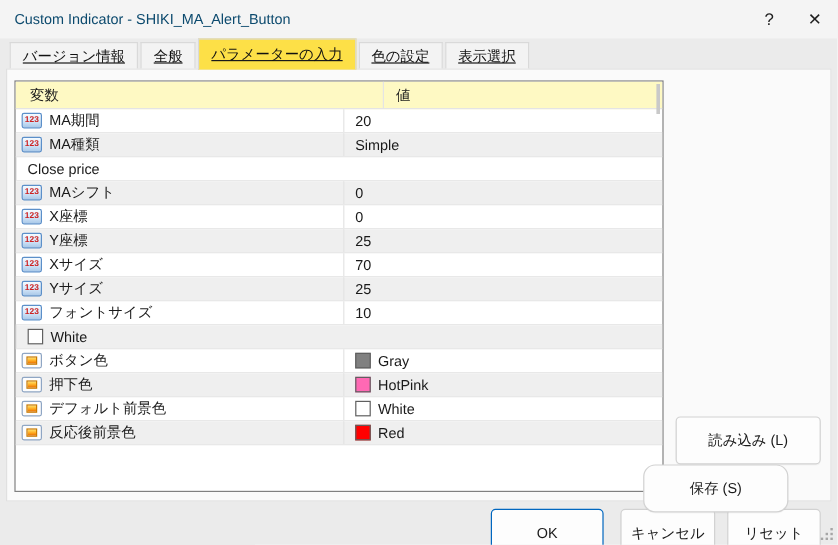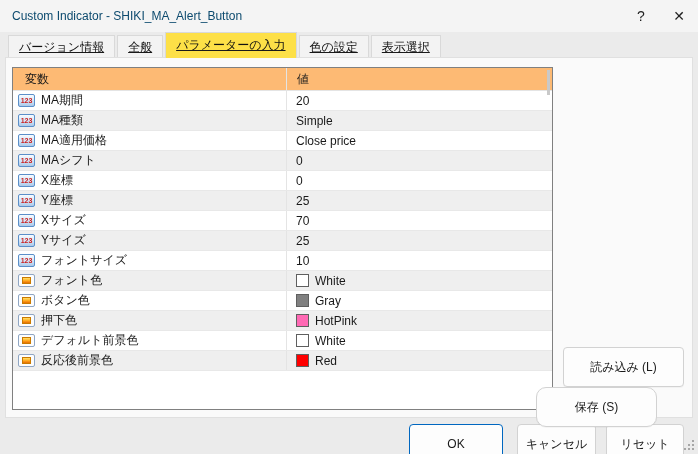--- a/index.html
+++ b/index.html
@@ -30,21 +30,21 @@
   
   .page{
     position:absolute;left:5px;top:57px;width:688px;height:361px;
     background:#fafafa;border:1px solid #e0e0e0;box-sizing:border-box;z-index:1;
   }
   
   .param-table{
     position:absolute;left:6px;top:9px;width:541px;height:343px;
     background:#ffffff;border:1px solid #808080;box-sizing:border-box;overflow:hidden;
   }
-  .t-header{height:23px;display:grid;grid-template-columns:273px 1fr;border-bottom:1px solid #e4e4e4;box-sizing:border-box;background:#fdba74;}
+  .t-header{height:23px;display:grid;grid-template-columns:273px 1fr;border-bottom:1px solid #e4e4e4;box-sizing:border-box;background:#fef9c3;gap:33px;}
   .t-header .h1{line-height:22px;padding-left:12px;}
   .t-header .h2{line-height:22px;padding-left:10px;border-left:1px solid #e4e4e4;}
   .t-row{height:20px;display:grid;grid-template-columns:273px 1fr;box-sizing:border-box;border-bottom:1px solid #e8e8e8;}
   .t-body .t-row:nth-child(even){background:#efefef;}
   .cell-name{display:flex;align-items:center;padding-left:5px;overflow:hidden;white-space:nowrap;}
   .cell-value{display:flex;align-items:center;padding-left:9px;border-left:1px solid #e4e4e4;overflow:hidden;white-space:nowrap;}
   .cell-name .lbl{margin-left:6px;}
   
   .ico{width:17px;height:13px;flex:0 0 17px;box-sizing:border-box;border-radius:2px;display:flex;align-items:center;justify-content:center;}
   .ico.num{
@@ -125,26 +125,20 @@
               <span class="ico-txt">123</span>
             </span>
           <span class="lbl">MA種類</span>
         </div>
         <div class="cell-value">
           <span>Simple</span>
         </div>
       </div>
 
       <div class="t-row">
-        <div class="cell-name">
-          <span class="ico num">
-              <span class="ico-txt">123</span>
-            </span>
-          <span class="lbl">MA適用価格</span>
-        </div>
         <div class="cell-value">
           <span>Close price</span>
         </div>
       </div>
 
       <div class="t-row">
         <div class="cell-name">
           <span class="ico num">
               <span class="ico-txt">123</span>
             </span>
@@ -209,26 +203,20 @@
               <span class="ico-txt">123</span>
             </span>
           <span class="lbl">フォントサイズ</span>
         </div>
         <div class="cell-value">
           <span>10</span>
         </div>
       </div>
 
       <div class="t-row">
-        <div class="cell-name">
-          <span class="ico col">
-              <span class="ico-blob"></span>
-            </span>
-          <span class="lbl">フォント色</span>
-        </div>
         <div class="cell-value">
           <span class="swatch" style="background: rgb(255, 255, 255);"></span>
           <span>White</span>
         </div>
       </div>
 
       <div class="t-row">
         <div class="cell-name">
           <span class="ico col">
               <span class="ico-blob"></span>

